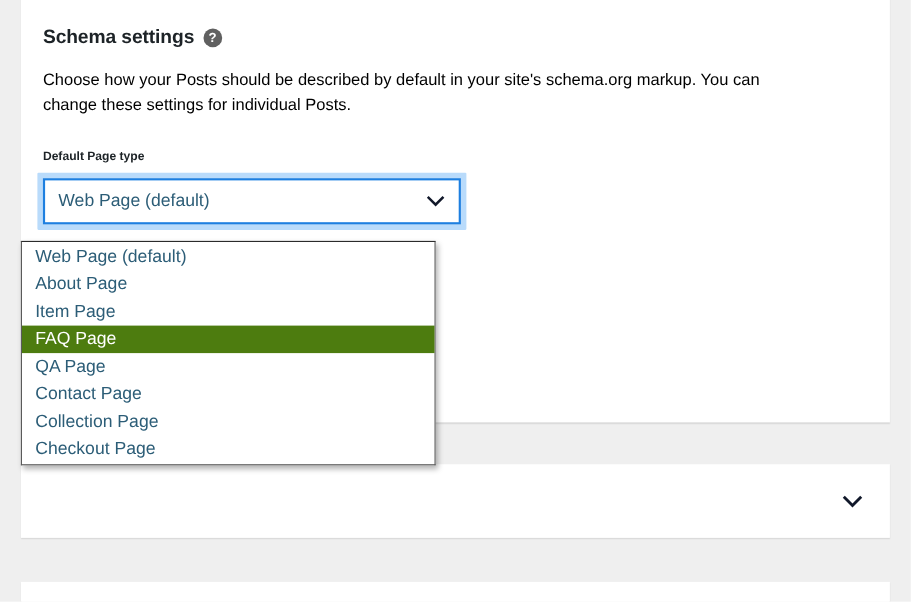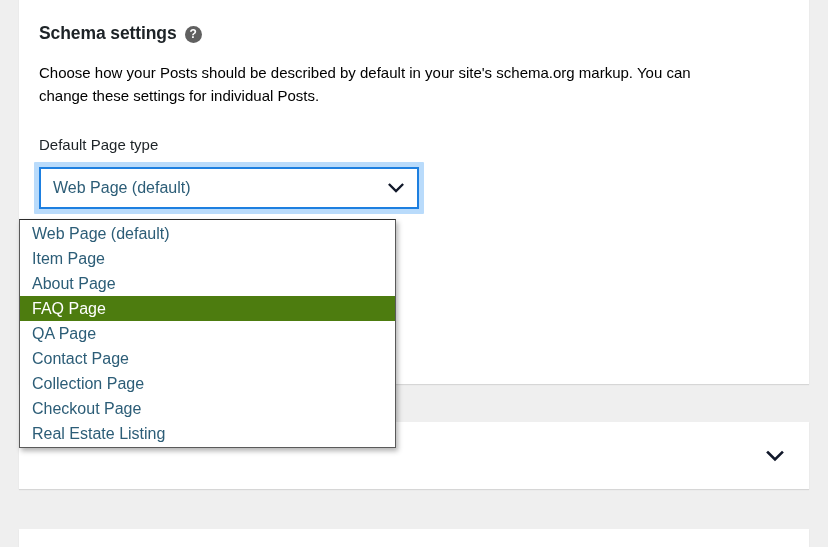--- a/index.html
+++ b/index.html
@@ -83,22 +83,22 @@
     margin: 0;
     padding-top: 17px;
     max-width: 700px;
     font-size: 15px;
     line-height: 1.55;
     color: #000000;
   }
   .field-label {
     margin: 0;
     padding-top: 28px;
-    font-size: 15px;
-    font-weight: normal;
+    font-size: 11px;
+    font-weight: bold;
     color: #1d2327;
   }
 
   
   .select-wrap {
     position: relative;
     margin-top: 14px;
     width: 380px;
   }
   .select-focus {
@@ -209,28 +209,27 @@
           </svg>
         </span>
       </div>
     </div>
 
   </div>
 </div>
 
 <div class="option-list" id="option-list">
     <div class="option">Web Page (default)</div>
+    <div class="option">About Page</div>
     <div class="option">Item Page</div>
-    <div class="option">About Page</div>
     <div class="option selected">FAQ Page</div>
     <div class="option">QA Page</div>
     <div class="option">Contact Page</div>
     <div class="option">Collection Page</div>
     <div class="option">Checkout Page</div>
-    <div class="option">Real Estate Listing</div>
   </div>
 
 <div class="card" id="card-second">
   <div class="accordion-row">
     <span class="accordion-chev">
       <svg viewBox="0 0 20 20" width="20" height="20" aria-hidden="true">
         <path d="M3 6.5 L10 13.5 L17 6.5" fill="none" stroke="#11182a" stroke-width="2.6" stroke-linecap="square"></path>
       </svg>
     </span>
   </div>

